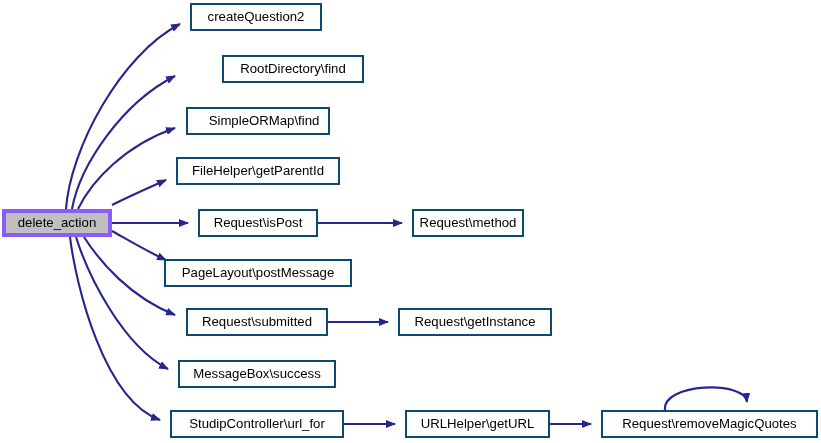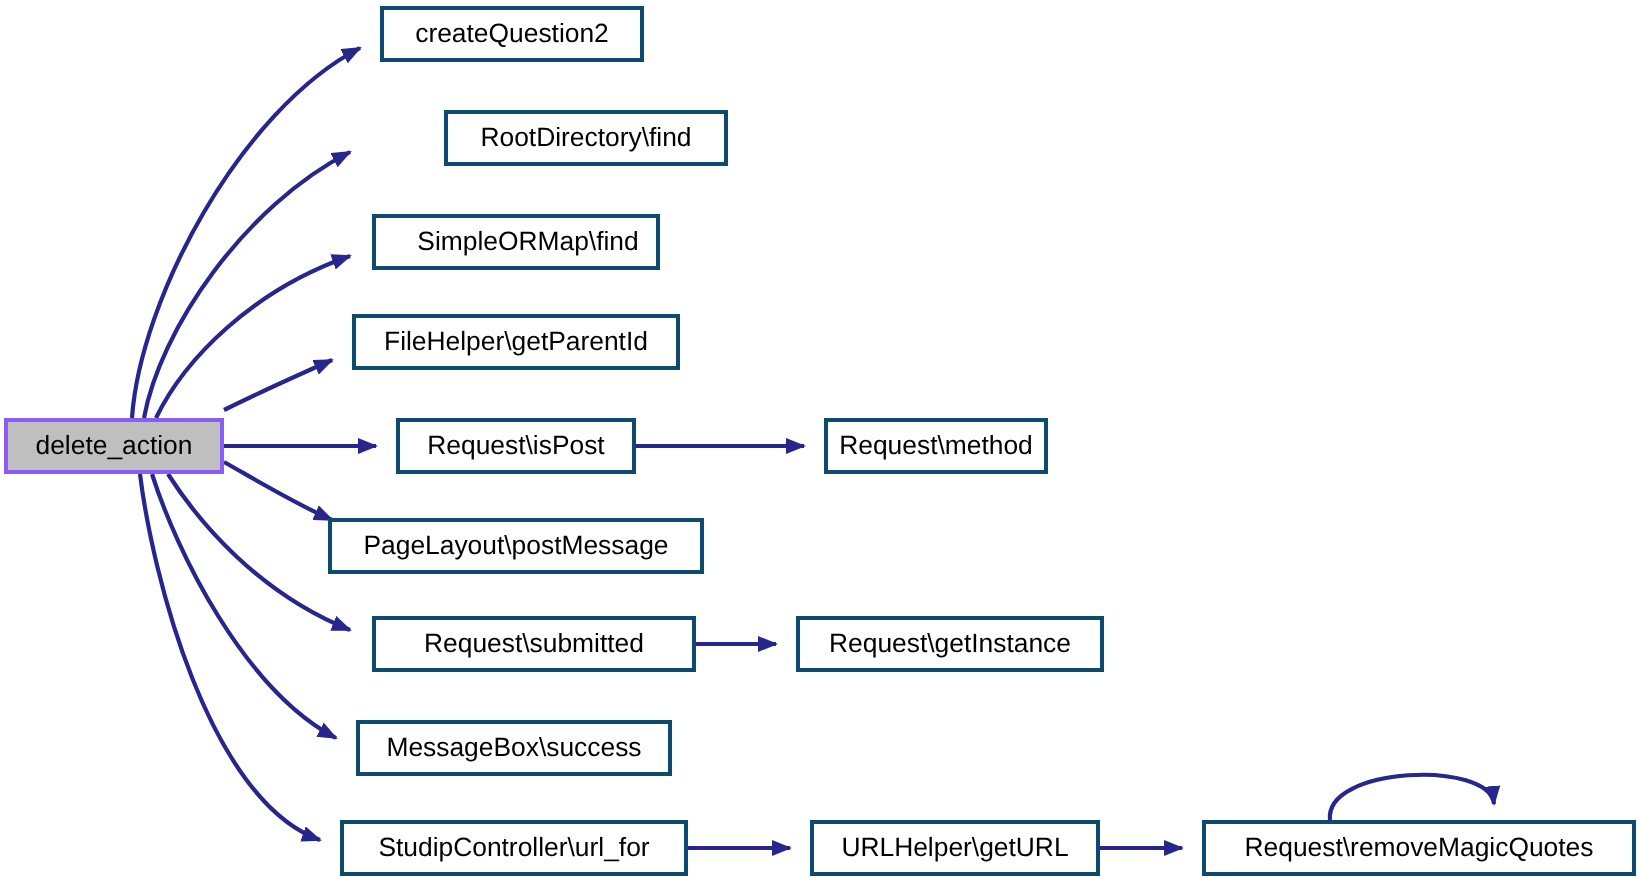--- a/index.html
+++ b/index.html
@@ -32,21 +32,21 @@
     font-size: 13.2px;
     line-height: 1;
     display: flex;
     align-items: center;
     justify-content: center;
     white-space: nowrap;
     letter-spacing: 0px;
   }
   .node.highlight {
     background: #bfbfbf;
-    border: 2px solid #8b5cf6;
+    border: 4px solid #8b5cf6;
   }
   .node-label {
     display: block;
     padding: 0 2px;
   }
 </style>
 </head>
 <body>
 
 <div id="graph-root">
@@ -101,21 +101,21 @@
   </div>
 
   <div class="node" style="left:198px; top:209px; width:120px; height:28px;">
     <span class="node-label">Request\isPost</span>
   </div>
 
   <div class="node" style="left:164px; top:259px; width:188px; height:28px;">
     <span class="node-label">PageLayout\postMessage</span>
   </div>
 
-  <div class="node" style="left:186px; top:308px; width:162px; height:28px;text-align:right;">
+  <div class="node" style="left:186px; top:308px; width:142px; height:28px;text-align:right;">
     <span class="node-label">Request\submitted</span>
   </div>
 
   <div class="node" style="left:178px; top:360px; width:158px; height:28px;">
     <span class="node-label">MessageBox\success</span>
   </div>
 
   <div class="node" style="left:170px; top:410px; width:174px; height:28px;">
     <span class="node-label">StudipController\url_for</span>
   </div>

